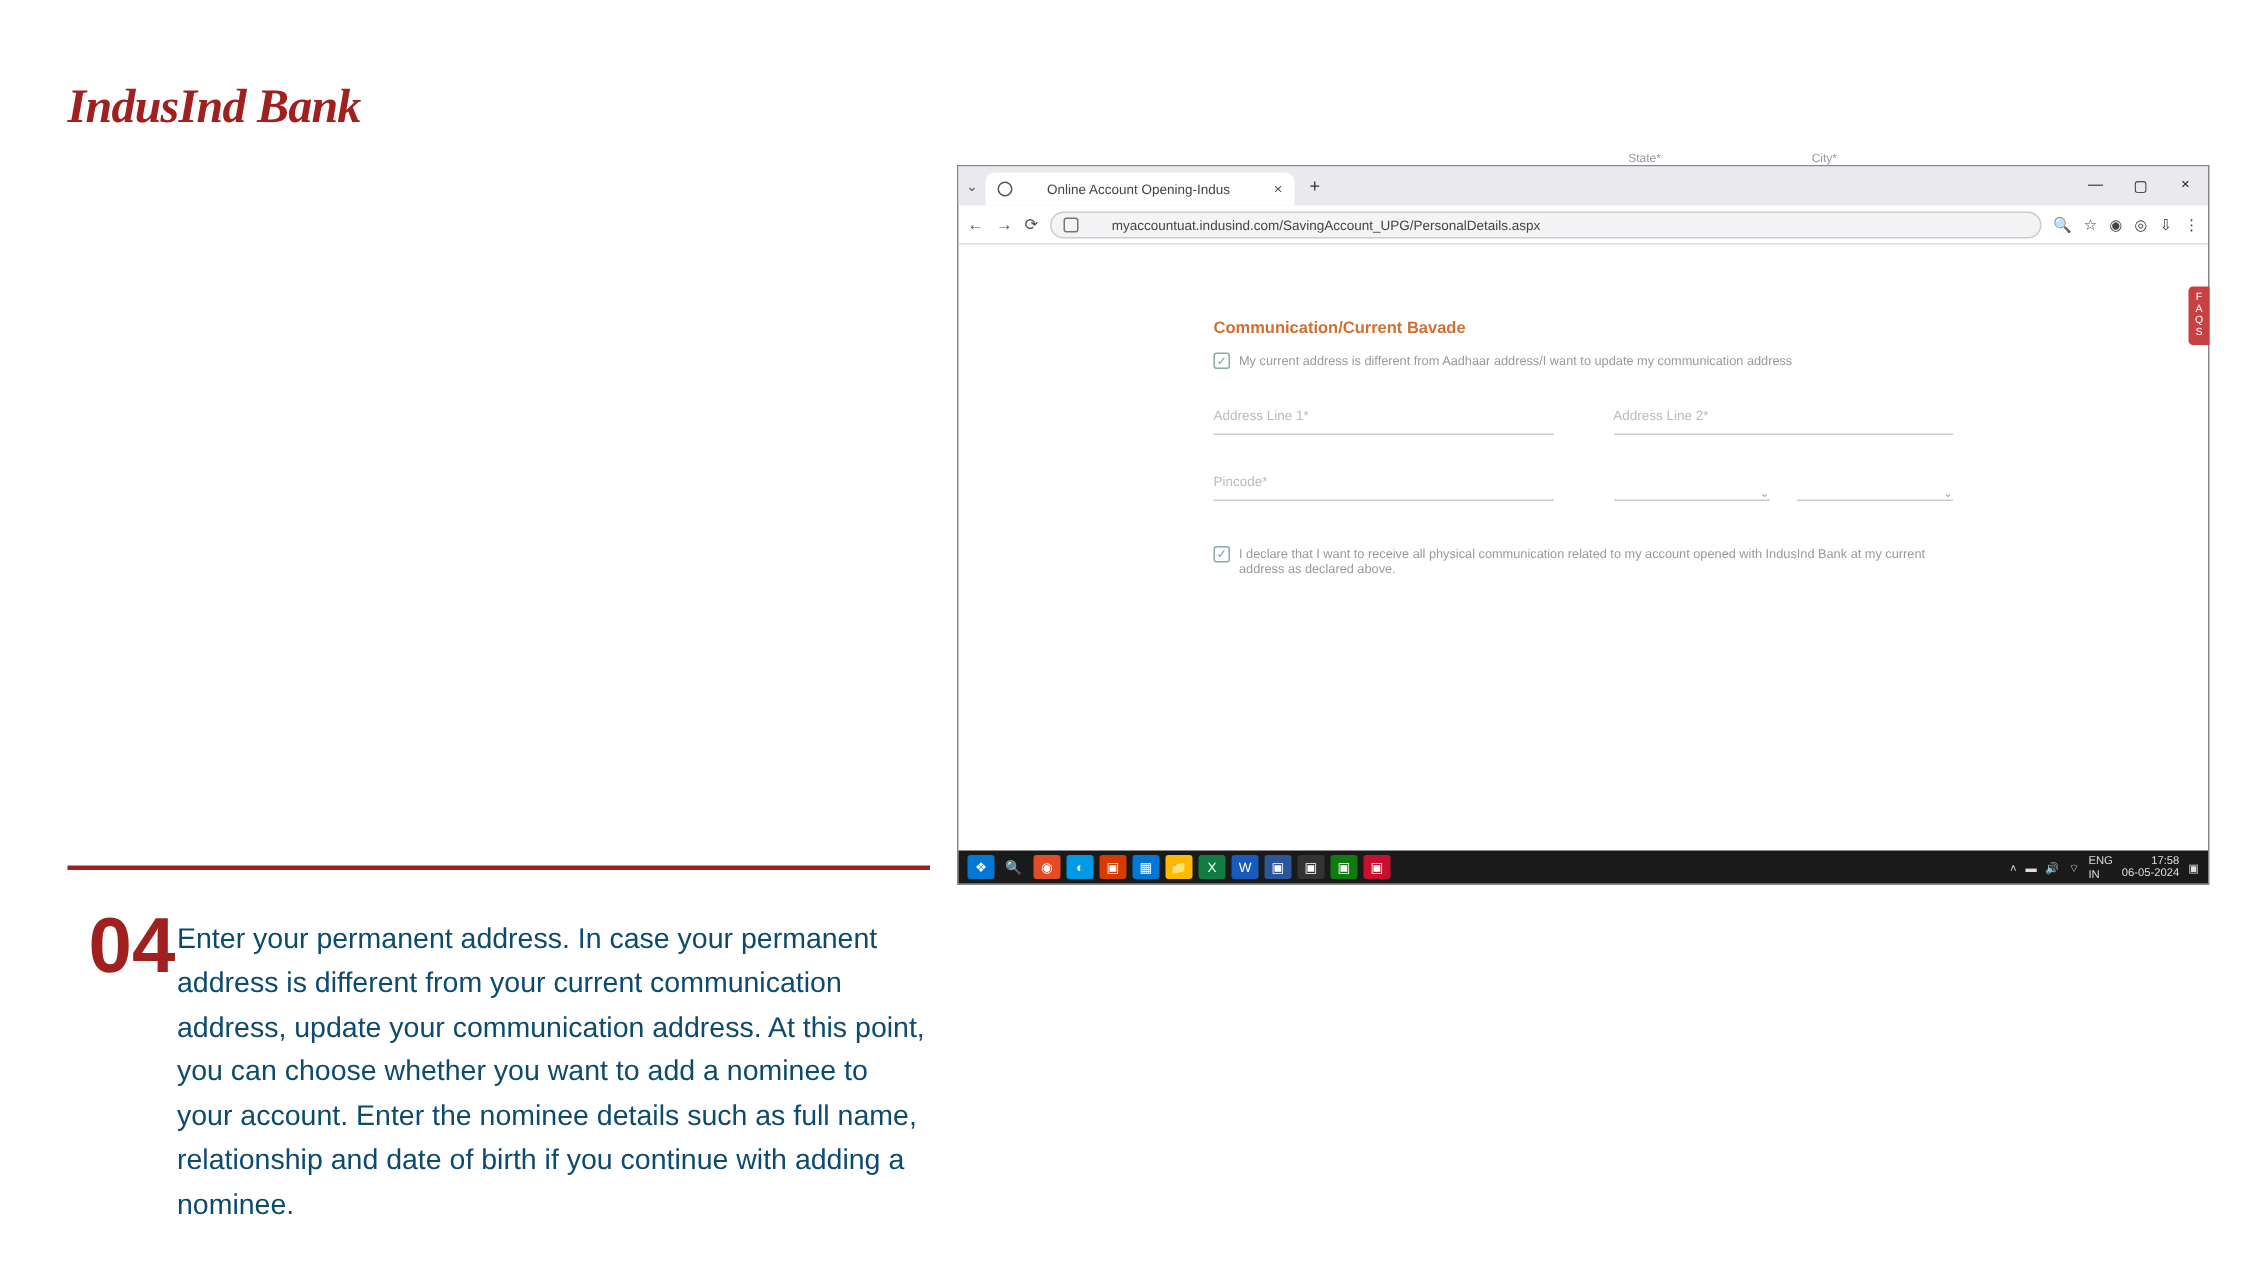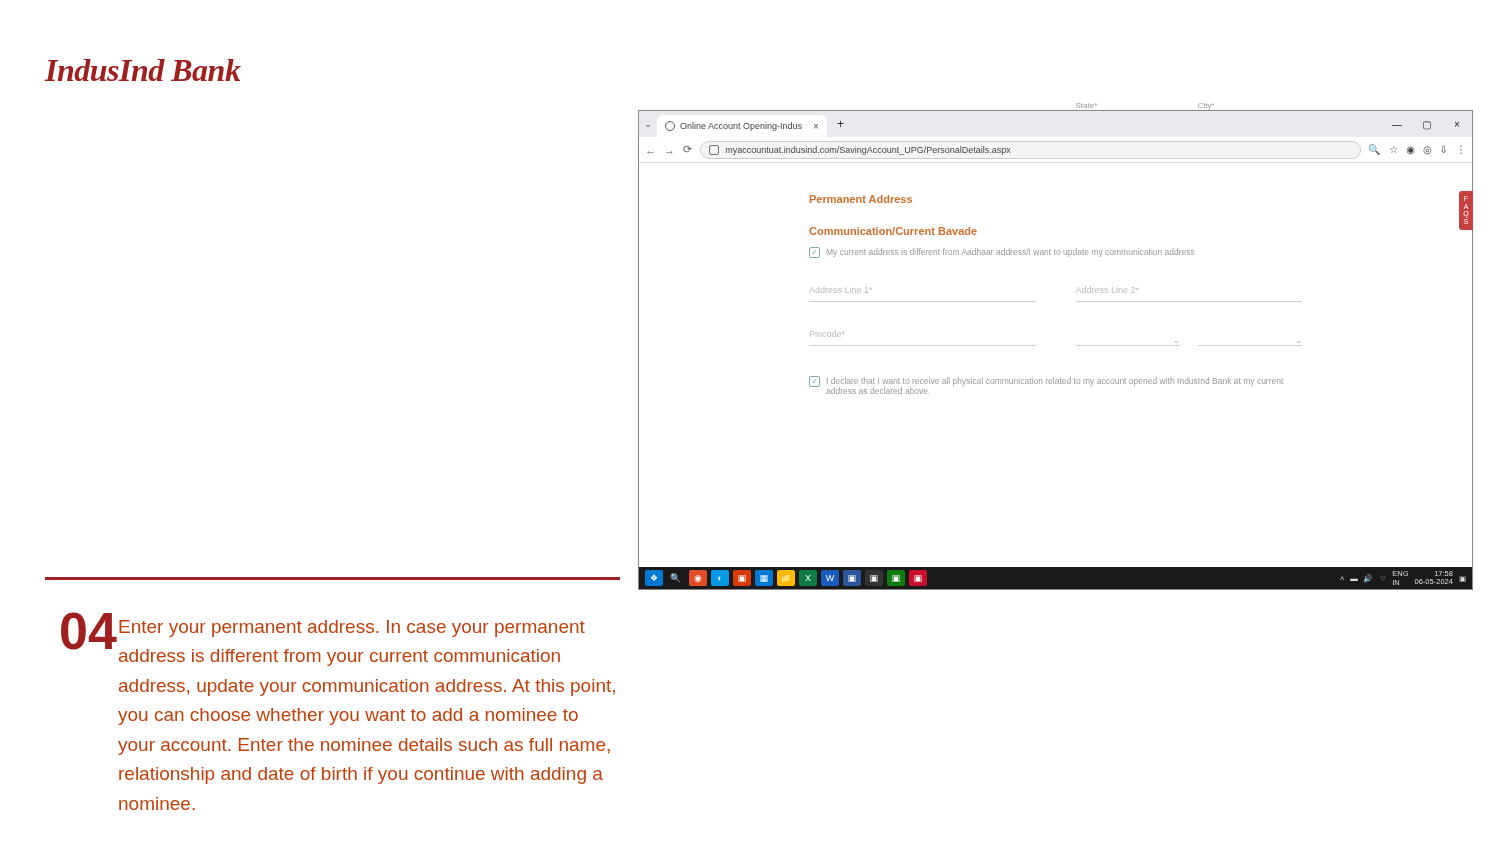--- a/index.html
+++ b/index.html
@@ -1,45 +1,45 @@
 <!DOCTYPE html>
 <html><head>
 <meta charset="utf-8">
 <style>
   * { margin:0; padding:0; box-sizing:border-box; }
   body { font-family: Arial, Helvetica, sans-serif; width:1500px; height:844px; background:#fff; position:relative; overflow:hidden; }
   .logo { position:absolute; left:45px; top:52px; font-family: Georgia, 'Times New Roman', serif; font-style:italic; font-weight:700; font-size:32px; color:#a02020; letter-spacing:-0.5px; }
   .divider { position:absolute; left:45px; top:577px; width:575px; height:3px; background:#a02020; }
   .step-num { position:absolute; left:59px; top:605px; font-size:52px; font-weight:700; color:#a02020; line-height:1; }
-  .step-text { position:absolute; left:118px; top:612px; width:500px; font-size:19px; color:#c2410c; line-height:1.55; }
+  .step-text { position:absolute; left:118px; top:612px; width:500px; font-size:19px; color:#0c4a6e; line-height:1.55; }
   
   .shot { position:absolute; left:638px; top:110px; width:835px; height:480px; border:1px solid #888; background:#fff; }
   .tabstrip { height:26px; background:#e9e9ee; display:flex; align-items:center; font-size:9px; color:#444; }
   .tab-chev { width:18px; text-align:center; color:#555; }
-  .tab { background:#fff; border-radius:6px 6px 0 0; height:22px; margin-top:4px; display:flex; align-items:center; padding:0 8px; gap:5px; }
+  .tab { background:#fff; border-radius:6px 6px 0 0; height:22px; margin-top:4px; display:flex; align-items:center; padding:0 8px; gap:23px; }
   .globe { width:10px; height:10px; border:1px solid #555; border-radius:50%; position:relative; }
   .tab-x { color:#555; font-size:10px; padding-left:6px; }
   .tab-plus { padding:0 10px; color:#333; font-size:12px; }
   .winbtns { margin-left:auto; display:flex; }
   .winbtn { width:30px; text-align:center; font-size:10px; color:#222; }
   .addrrow { height:26px; display:flex; align-items:center; padding:0 6px; gap:8px; border-bottom:1px solid #ddd; }
   .nav-ic { font-size:11px; color:#555; }
-  .addrbar { flex:1; height:18px; border:1px solid #ccc; border-radius:9px; background:#f4f4f6; display:flex; align-items:center; padding:0 8px; font-size:9px; color:#444; gap:6px; }
+  .addrbar { flex:1; height:18px; border:1px solid #ccc; border-radius:9px; background:#f4f4f6; display:flex; align-items:center; padding:0 8px; font-size:9px; color:#444; gap:22px; }
   .addr-site { width:10px; height:10px; border:1px solid #777; border-radius:2px; }
   .tool-ic { font-size:10px; color:#444; }
   .page { padding:30px 170px 0 170px; font-size:10px; color:#333; }
   .hd-orange { color:#d07030; font-weight:600; font-size:11px; margin-bottom:10px; }
   .paline { color:#555; font-size:10.5px; line-height:1.7; }
   .hd-comm { color:#d07030; font-weight:600; font-size:11px; margin:20px 0 10px 0; }
   .chkrow { display:flex; align-items:flex-start; gap:6px; color:#999; font-size:8.5px; }
   .chk { width:11px; height:11px; border:1px solid #8aa; border-radius:2px; display:flex; align-items:center; justify-content:center; color:#6a9; font-size:8px; flex:none; }
   .form-grid { display:grid; grid-template-columns:1fr 1fr; column-gap:40px; row-gap:26px; margin-top:26px; }
   .field { border-bottom:1px solid #ccc; height:18px; position:relative; }
   .placeholder { font-size:9px; color:#bbb;margin-top:44px; }
-  .lbl-top { position:absolute; top:-10px; font-size:8px; color:#999; }
+  .lbl-top { position:absolute; top:-10px; font-size:8px; color:#999;margin-left:10px; }
   .dd-wrap { display:flex; gap:18px; }
   .dd { flex:1; border-bottom:1px solid #ccc; height:18px; display:flex; justify-content:space-between; align-items:flex-end; }
   .dd-chev { font-size:8px; color:#aaa; }
   .decl { display:flex; gap:6px; margin-top:30px; color:#999; font-size:8.5px; }
   .faqs-tab { position:absolute; right:-1px; top:80px; width:14px; background:#c84040; color:#fff; font-size:7px; text-align:center; padding:4px 0; line-height:1.1; border-radius:3px 0 0 3px; }
   .faqs-tab span{display:block;}
   .taskbar { position:absolute; left:0; right:0; bottom:0; height:22px; background:#1a1a1a; display:flex; align-items:center; padding:0 6px; gap:4px; }
   .tb-ic { width:18px; height:16px; border-radius:2px; display:flex; align-items:center; justify-content:center; font-size:9px; color:#fff; }
   .sys { margin-left:auto; display:flex; align-items:center; gap:6px; color:#ddd; font-size:7.5px; }
   .clock { text-align:right; line-height:1.1; }
@@ -78,21 +78,20 @@
     </div>
     <span class="tool-ic">🔍</span>
     <span class="tool-ic">☆</span>
     <span class="tool-ic">◉</span>
     <span class="tool-ic">◎</span>
     <span class="tool-ic">⇩</span>
     <span class="tool-ic">⋮</span>
   </div>
 
   <div class="page">
-    <div class="hd-orange">Permanent Address</div>
 
     <div class="hd-comm">Communication/Current Bavade</div>
     <div class="chkrow">
       <div class="chk">✓</div>
       <span>My current address is different from Aadhaar address/I want to update my communication address</span>
     </div>
 
     <div class="form-grid">
       <div class="field">
         <span class="placeholder">Address Line 1*</span>

